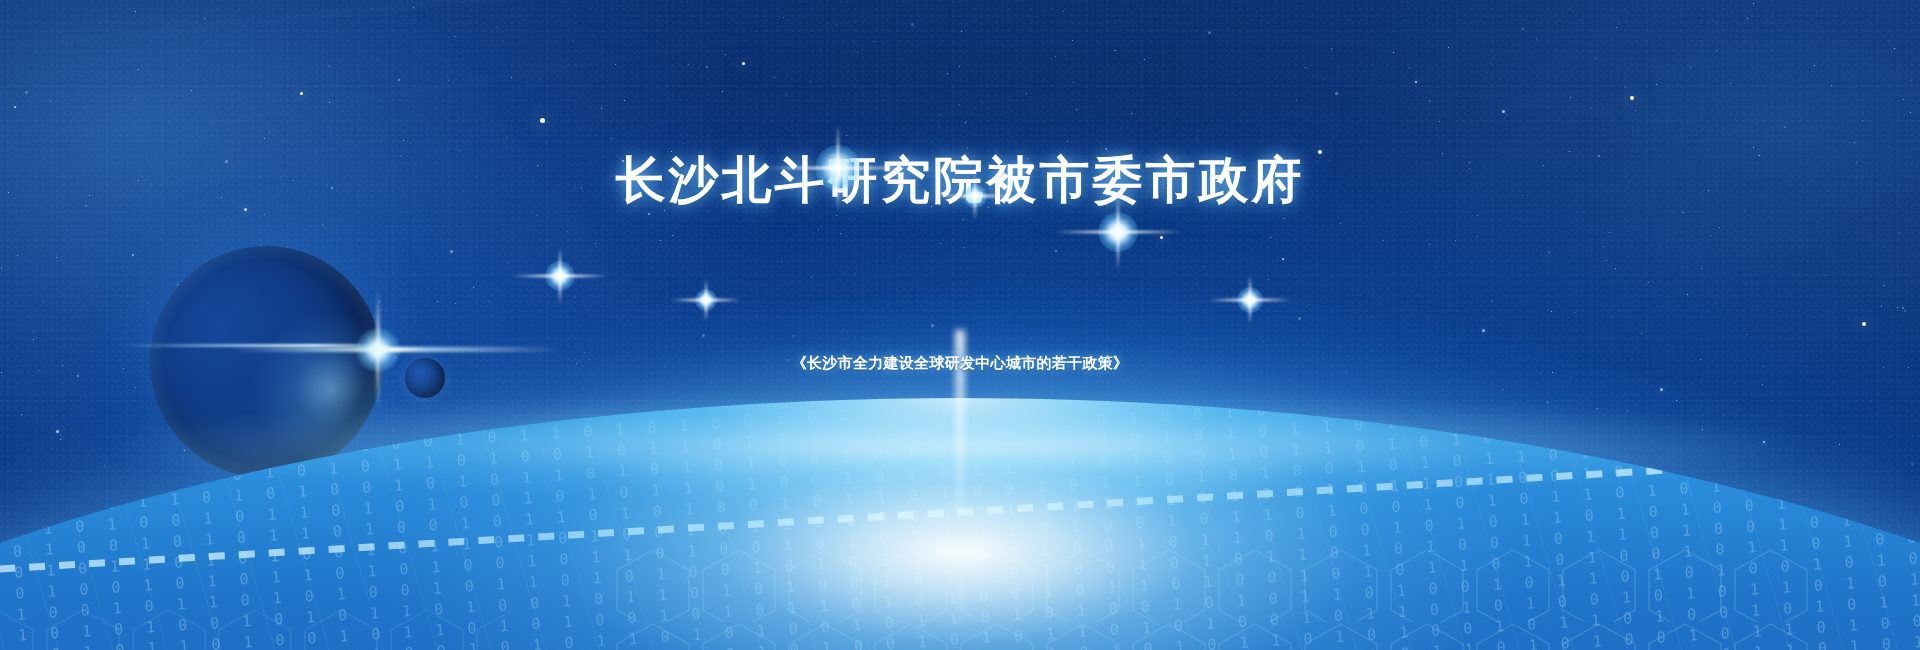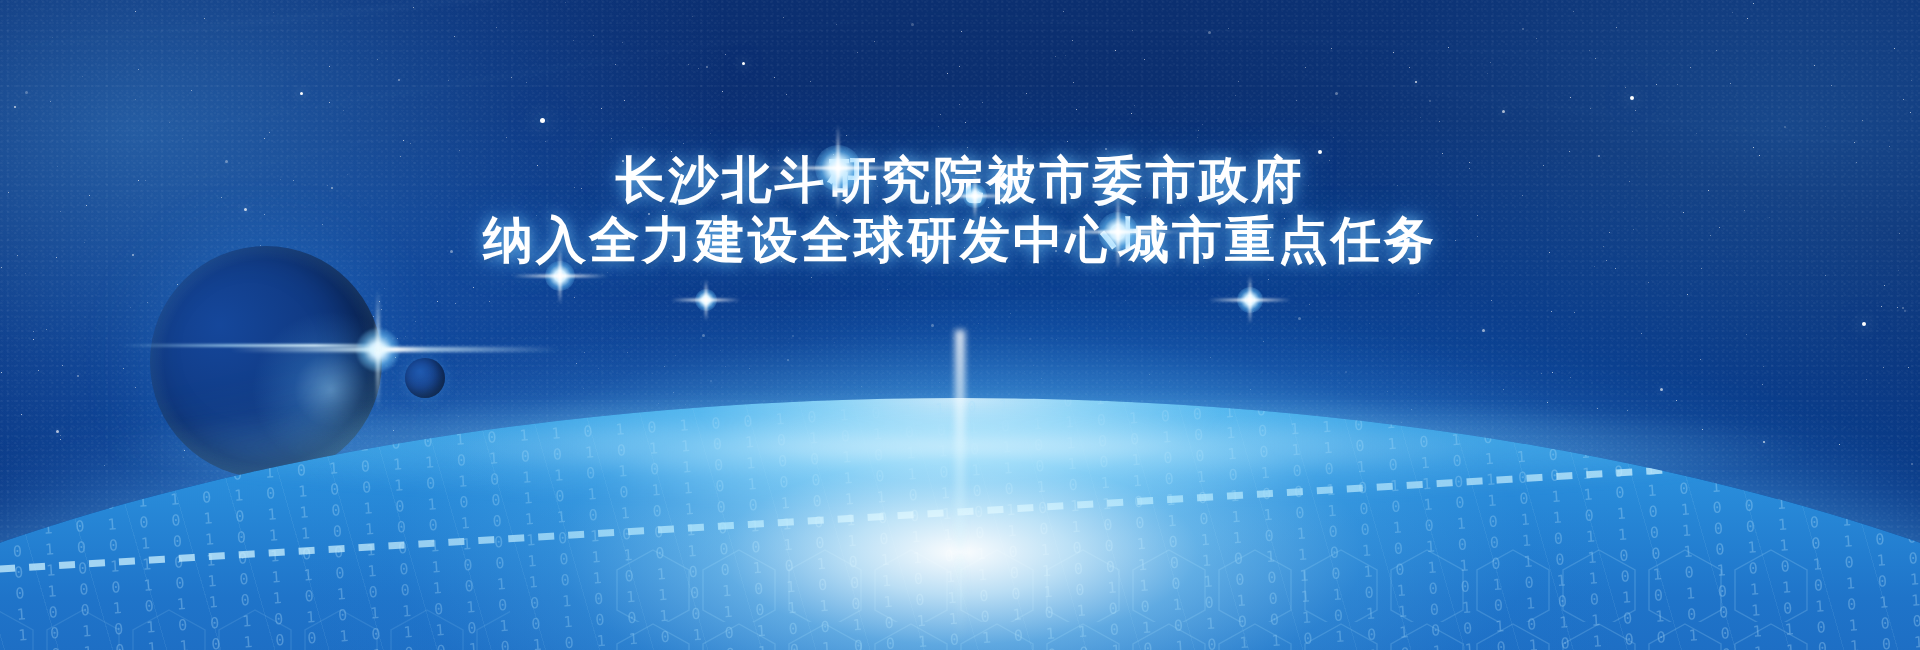--- a/index.html
+++ b/index.html
@@ -621,23 +621,23 @@
   </div>
   <div class="earth-rim"></div>
 
   <div class="glow-wide"></div>
   <div class="glow"></div>
   <div class="glow-beam"></div>
 
   <div class="content">
     <div class="title-wrap">
       <div class="t-line">长沙北斗研究院被市委市政府</div>
-      <div class="t-line">纳入全力建设全球研发中心城市重点任务</div>
     </div>
     <div class="sub-wrap">
+      <div class="s-line">《长沙市全力建设全球研发中心城市的若干政策》</div>
     </div>
   </div>
 
   <div id="sparks">
       <div class="spark" style="left: 815px; top: 145px; width: 46px; height: 46px;">
         <div class="c"></div>
         <div class="hh" style="width: 147.2px;"></div>
         <div class="vv" style="height: 87.4px;"></div>
       </div>
       <div class="spark" style="left: 1098px; top: 212px; width: 40px; height: 40px;">

